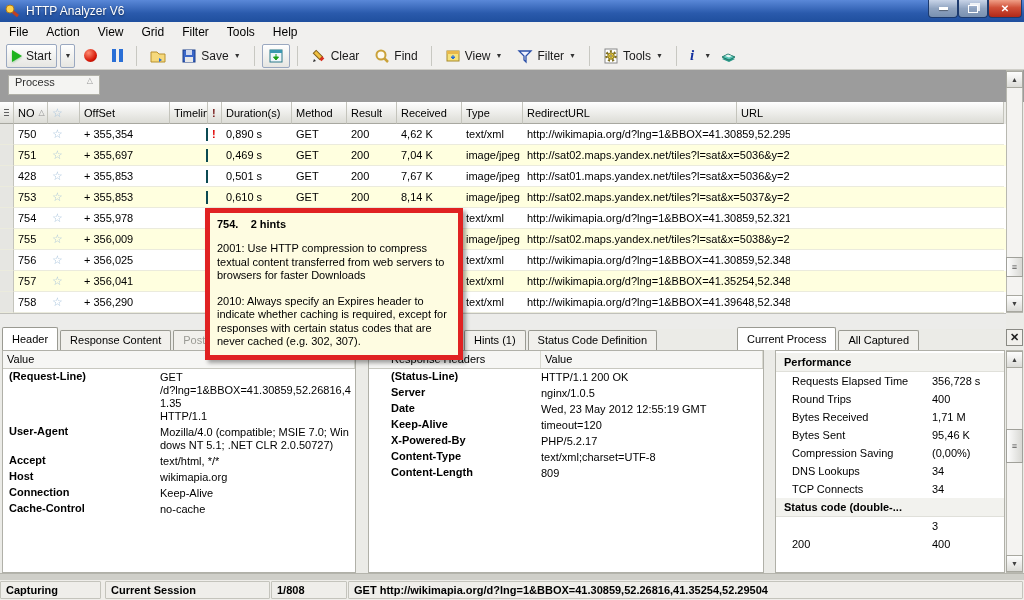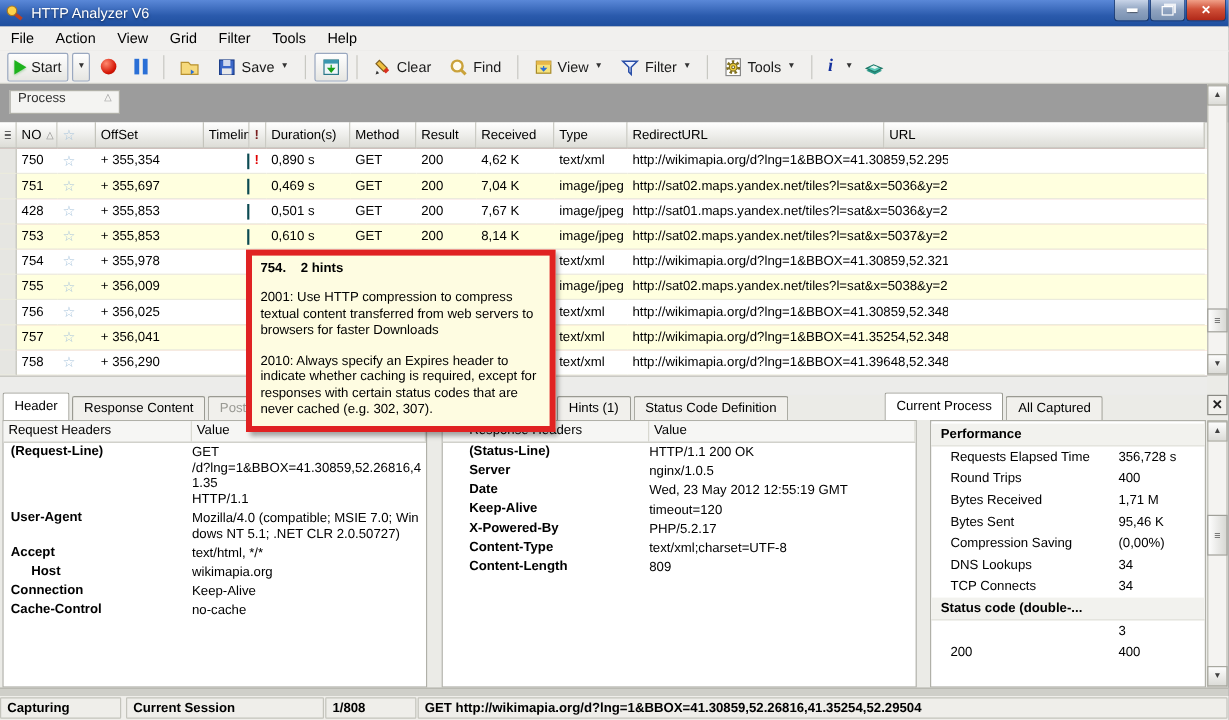--- a/index.html
+++ b/index.html
@@ -38,21 +38,21 @@
   .procband{left:0;top:70px;width:1024px;height:32px;background:#9c9c9c;}
   .procbtn{position:absolute;left:8px;top:5px;width:92px;height:20px;background:#f4f4f2;border:1px solid #b0b0a8;
            display:flex;align-items:flex-start;color:#303030;padding:0 6px;box-sizing:border-box;}
   .procbtn .sort{margin-left:auto;color:#9a9a9a;font-size:8px;}
   
   #grid-head{left:0;top:102px;width:1006px;height:22px;display:flex;}
   .gh{background:linear-gradient(#ffffff,#dcdcd6);border-right:1px solid #c4c4bc;border-bottom:1px solid #a8a8a0;
       box-sizing:border-box;display:flex;align-items:center;padding:0 4px;overflow:hidden;white-space:nowrap;}
   .gh .sort{font-size:8px;color:#909090;margin-left:4px;}
   .hlines{width:9px;height:8px;background:repeating-linear-gradient(#606060 0 1px,transparent 1px 3px);}
-  #grid-body{left:0;top:124px;width:1006px;height:189px;background:#fca5a5;}
+  #grid-body{left:0;top:124px;width:1006px;height:189px;background:#0f766e;}
   .grow{display:flex;height:21px;line-height:21px;background:#fff;}
   .grow.alt{background:#ffffdf;}
   .gc{box-sizing:border-box;padding:0 4px;overflow:hidden;white-space:nowrap;border-bottom:1px solid #ebebdd;position:relative;}
   .gc.icon-cell{background:#e6e6e2;border-right:1px solid #c4c4bc;padding:0;}
   .star{color:#a8c4dc;font-size:12px;}
   .bang{color:#e00000;font-weight:bold;}
   .tick{position:absolute;right:0;top:4px;width:2px;height:13px;background:#0b4a52;}
   .gridfill{left:0;top:313px;width:1006px;height:15px;background:#ececea;border-top:1px solid #c0c0ba;}
   
   .sbv{width:17px;background:#f4f3f1;border:1px solid #b8b8b0;box-sizing:border-box;}
@@ -440,40 +440,39 @@
   <div class="abs tabstrip" id="tabs-right" style="left:737px;">
       <div class="tab active">Current Process</div>
       <div class="tab">All Captured</div>
     </div>
   <div class="abs xbtn">
       <span>✕</span>
     </div>
 
   <div class="abs panel" style="left:2px;width:354px;">
     <div class="phead">
-      <div style="width:157px;">Request Headers</div>
       <div style="flex:1;">Value</div>
     </div>
     <div id="req-rows">
         <div class="hrow">
           <div class="hname" style="width: 157px; padding-left: 6px;">(Request-Line)</div>
           <div class="hval" style="flex: 1 1 0%;">GET
 /d?lng=1&amp;BBOX=41.30859,52.26816,41.35
 HTTP/1.1</div>
         </div>
         <div class="hrow">
           <div class="hname" style="width: 157px; padding-left: 6px;">User-Agent</div>
           <div class="hval" style="flex: 1 1 0%;">Mozilla/4.0 (compatible; MSIE 7.0; Windows NT 5.1; .NET CLR 2.0.50727)</div>
         </div>
         <div class="hrow">
           <div class="hname" style="width: 157px; padding-left: 6px;">Accept</div>
           <div class="hval" style="flex: 1 1 0%;">text/html, */*</div>
         </div>
         <div class="hrow">
-          <div class="hname" style="width: 157px; padding-left: 23px;">Host</div>
+          <div class="hname" style="width: 157px; padding-left: 6px;">Host</div>
           <div class="hval" style="flex: 1 1 0%;">wikimapia.org</div>
         </div>
         <div class="hrow">
           <div class="hname" style="width: 157px; padding-left: 6px;">Connection</div>
           <div class="hval" style="flex: 1 1 0%;">Keep-Alive</div>
         </div>
         <div class="hrow">
           <div class="hname" style="width: 157px; padding-left: 6px;">Cache-Control</div>
           <div class="hval" style="flex: 1 1 0%;">no-cache</div>
         </div>

